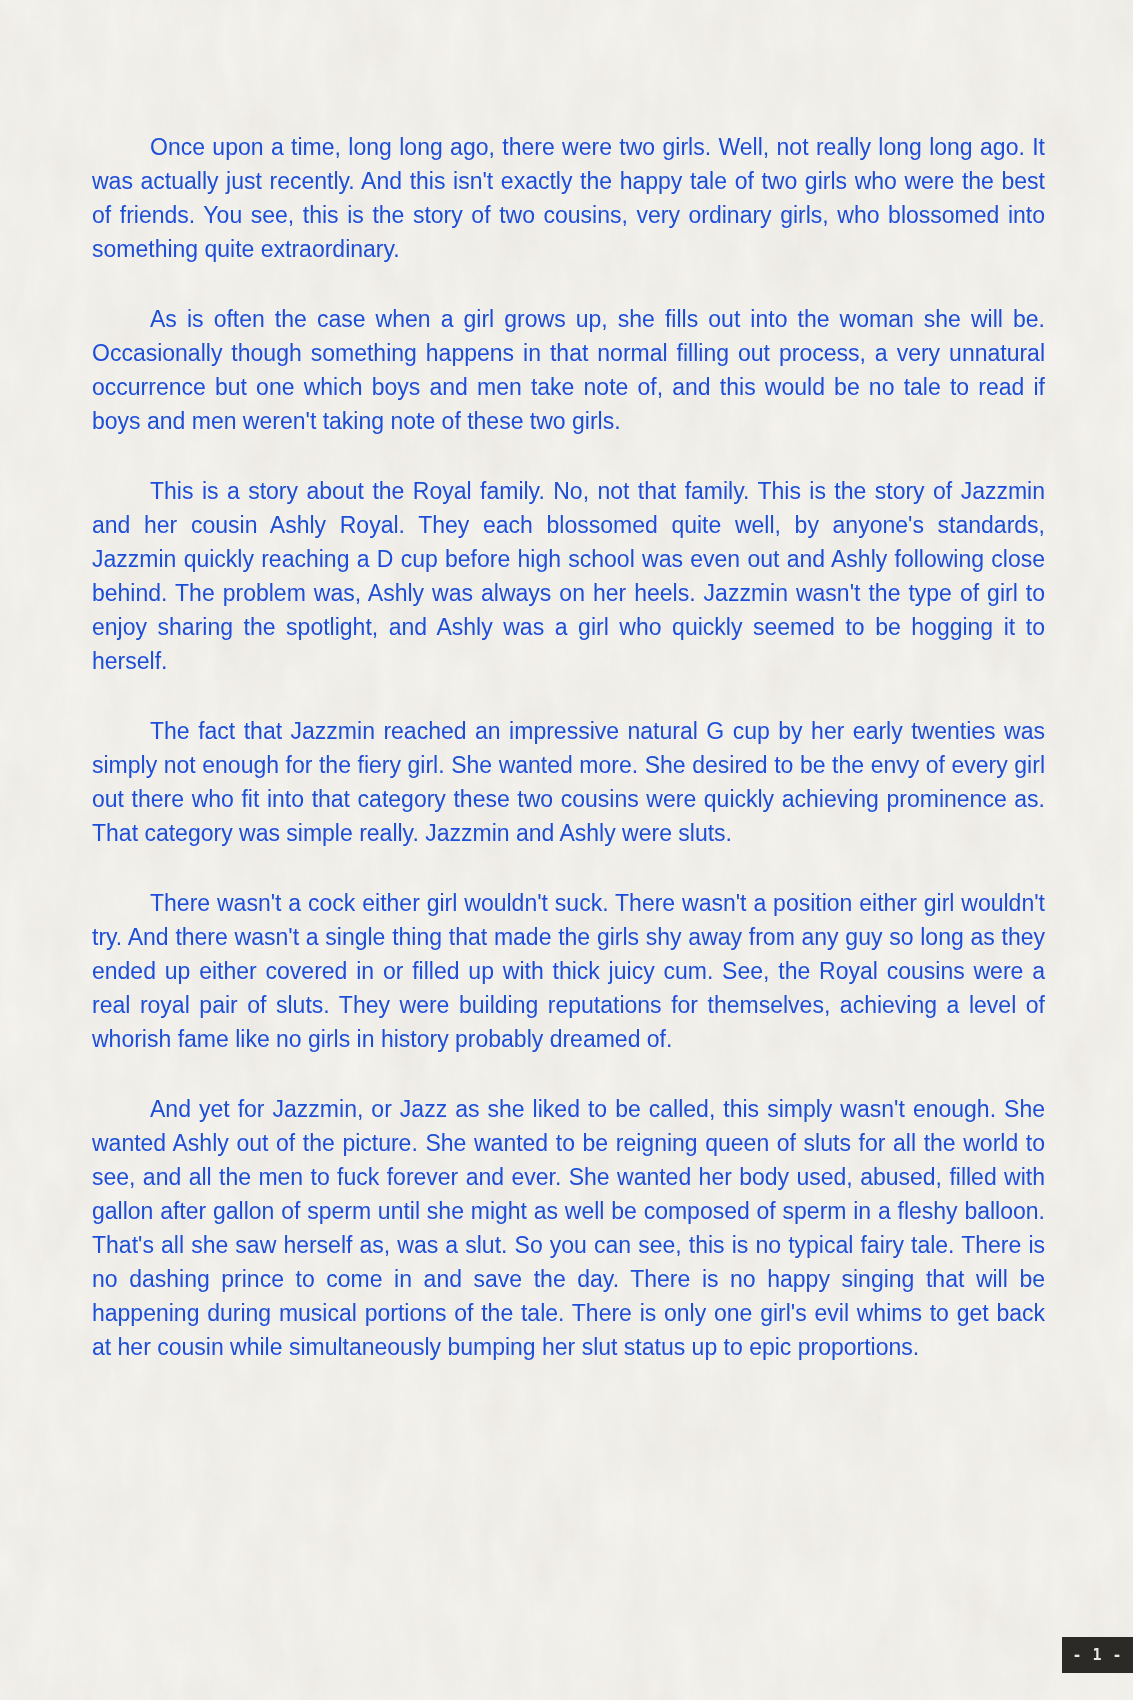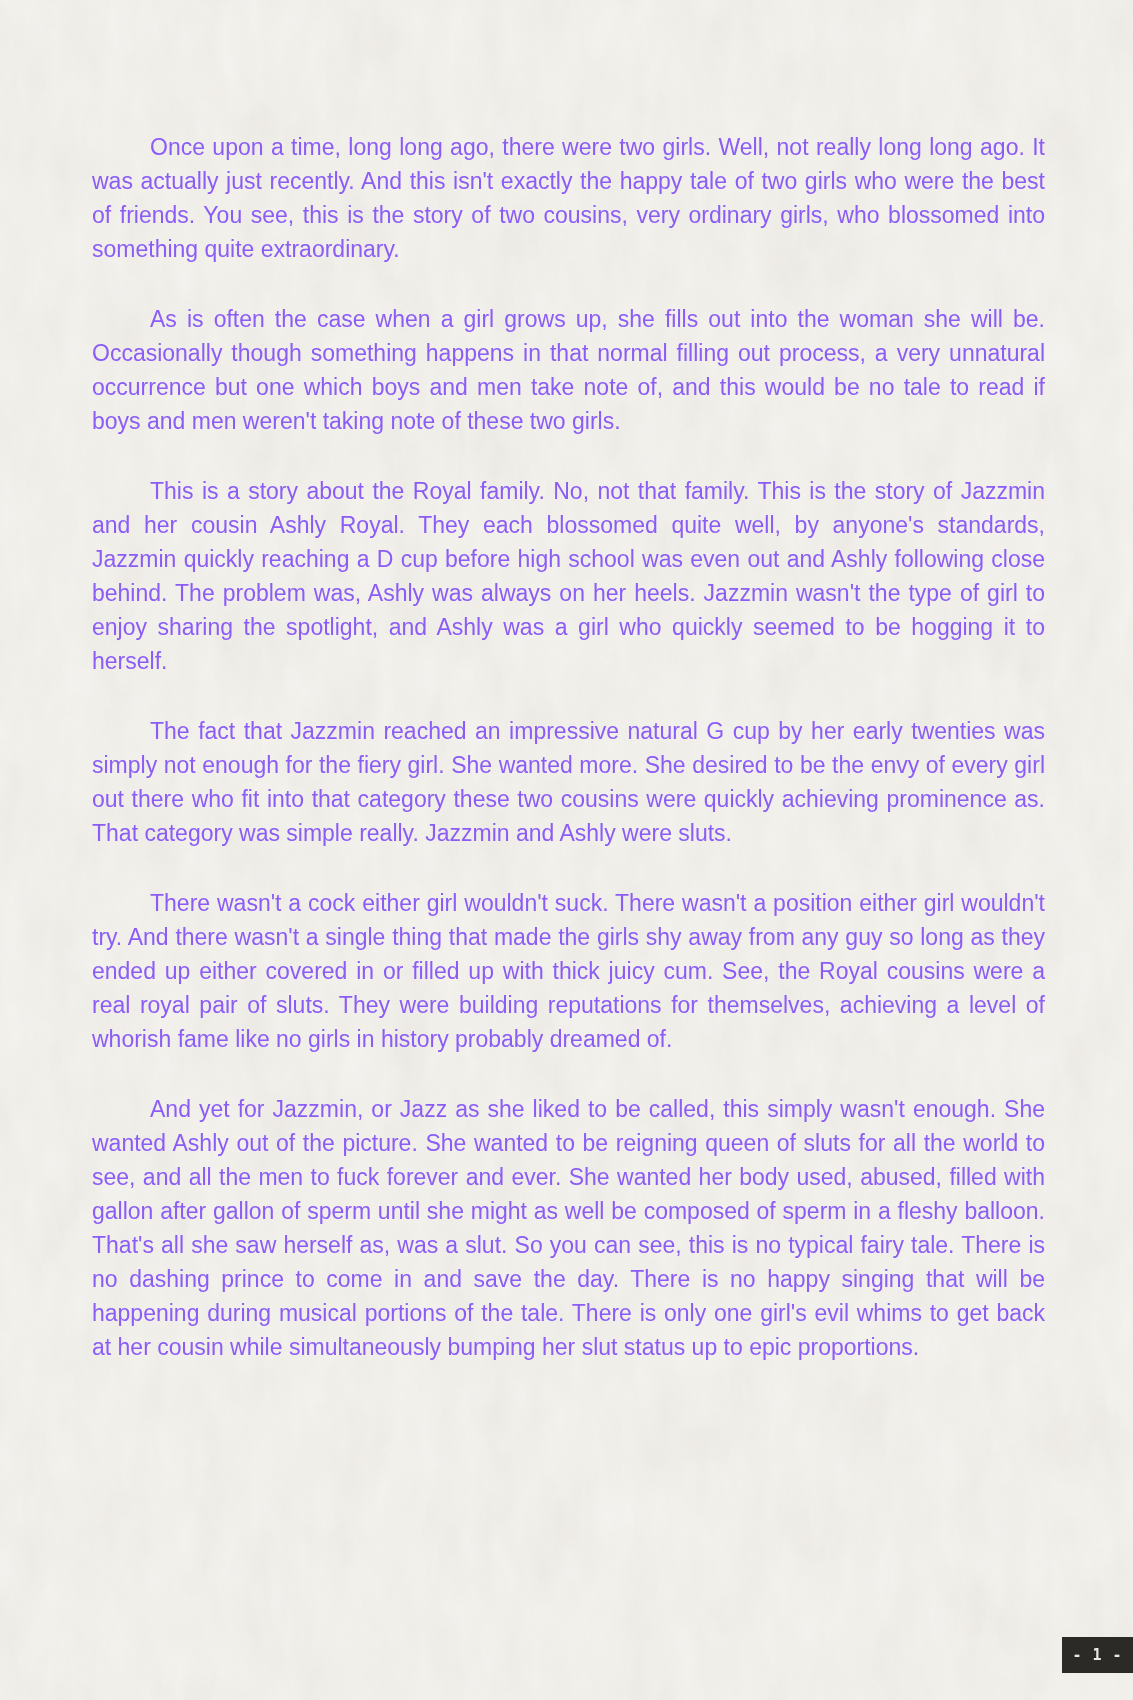--- a/index.html
+++ b/index.html
@@ -24,21 +24,21 @@
     pointer-events: none;
   }
   .text-block {
     position: absolute;
     left: 92px;
     top: 130px;
     width: 953px;
     font-family: "Liberation Sans", sans-serif;
     font-size: 23px;
     line-height: 34px;
-    color: #8b5cf6;
+    color: #1d4ed8;
     text-align: justify;
   }
   .para {
     margin: 0 0 36px 0;
     text-indent: 58px;
     hyphens: auto;
     -webkit-hyphens: auto;
   }
   .page-number {
     position: absolute;

